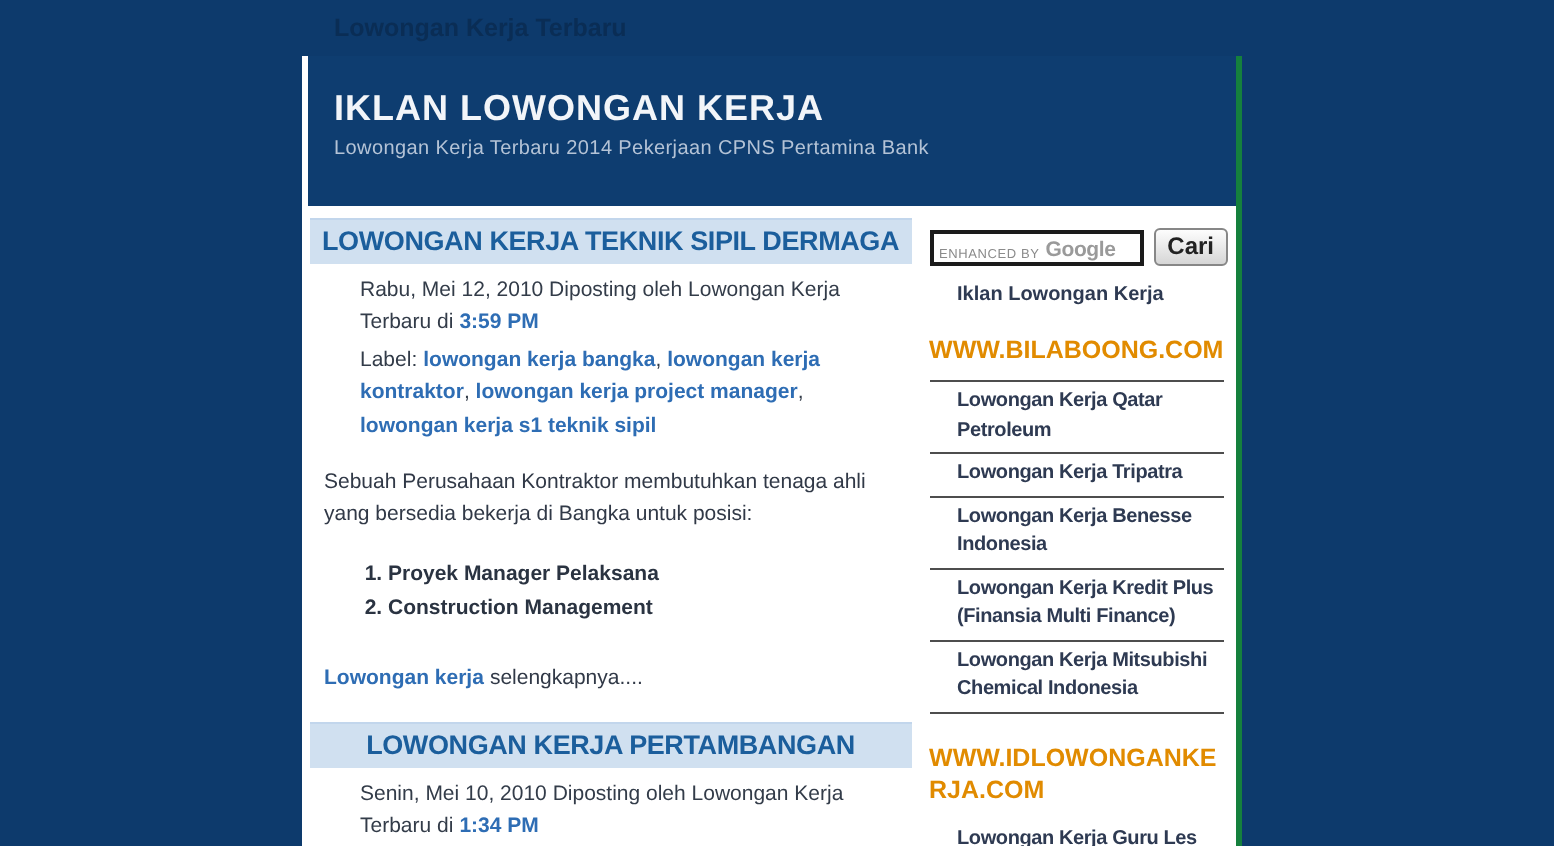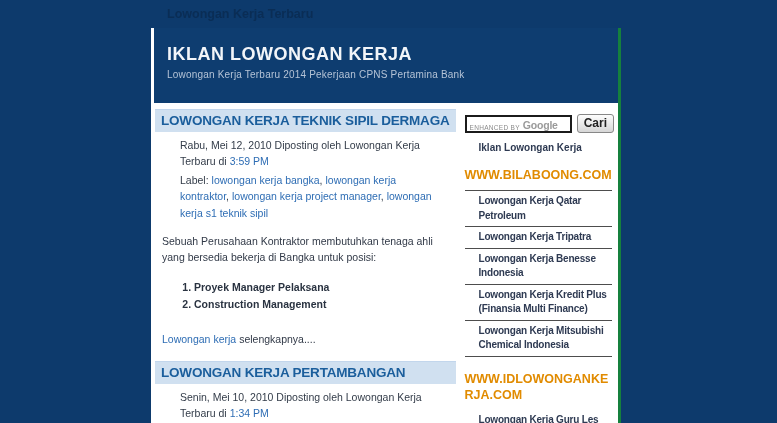--- a/index.html
+++ b/index.html
@@ -38,29 +38,30 @@
   .content { display:flex; background:#ffffff; height:320px; overflow:hidden; }
 
   .main-col { width:305px; padding-top:6px; }
   .post { }
   .post + .post { margin-top:16px; }
   .post-title-bar {
     margin:0 2px 0 1px; background:#d0e0f0; border-top:1px solid #c2d6ec;
     color:#1b5e9c; font-size:13.5px; font-weight:bold;
     padding:3px 6px 4px; letter-spacing:-0.2px; white-space:nowrap; overflow:hidden;
     cursor:pointer;
+    text-align:center;
   }
   .post-meta {
     margin:6px 10px 0 26px; font-size:10.5px; color:#333c49; line-height:1.5;
   }
   .post-labels {
     margin:2px 12px 0 26px; font-size:10.5px; color:#333c49; line-height:1.6;
   }
   .prefix { margin-right:3px; }
-  .link { color:#2e6db4; font-weight:normal;text-align:center; }
+  .link { color:#2e6db4; font-weight:bold;text-align:center; }
   .post-body {
     margin:12px 10px 0 8px; font-size:10.5px; line-height:1.5; color:#313947;
   }
   .position-list {
     margin:14px 0 0 24px; padding-left:16px;
     font-weight:bold; font-size:10.5px; color:#2a3341; line-height:1.6;
   }
   .readmore { margin:20px 10px 0 8px; font-size:10.5px; color:#313947; }
   .readmore .rest { margin-left:3px; }
 

